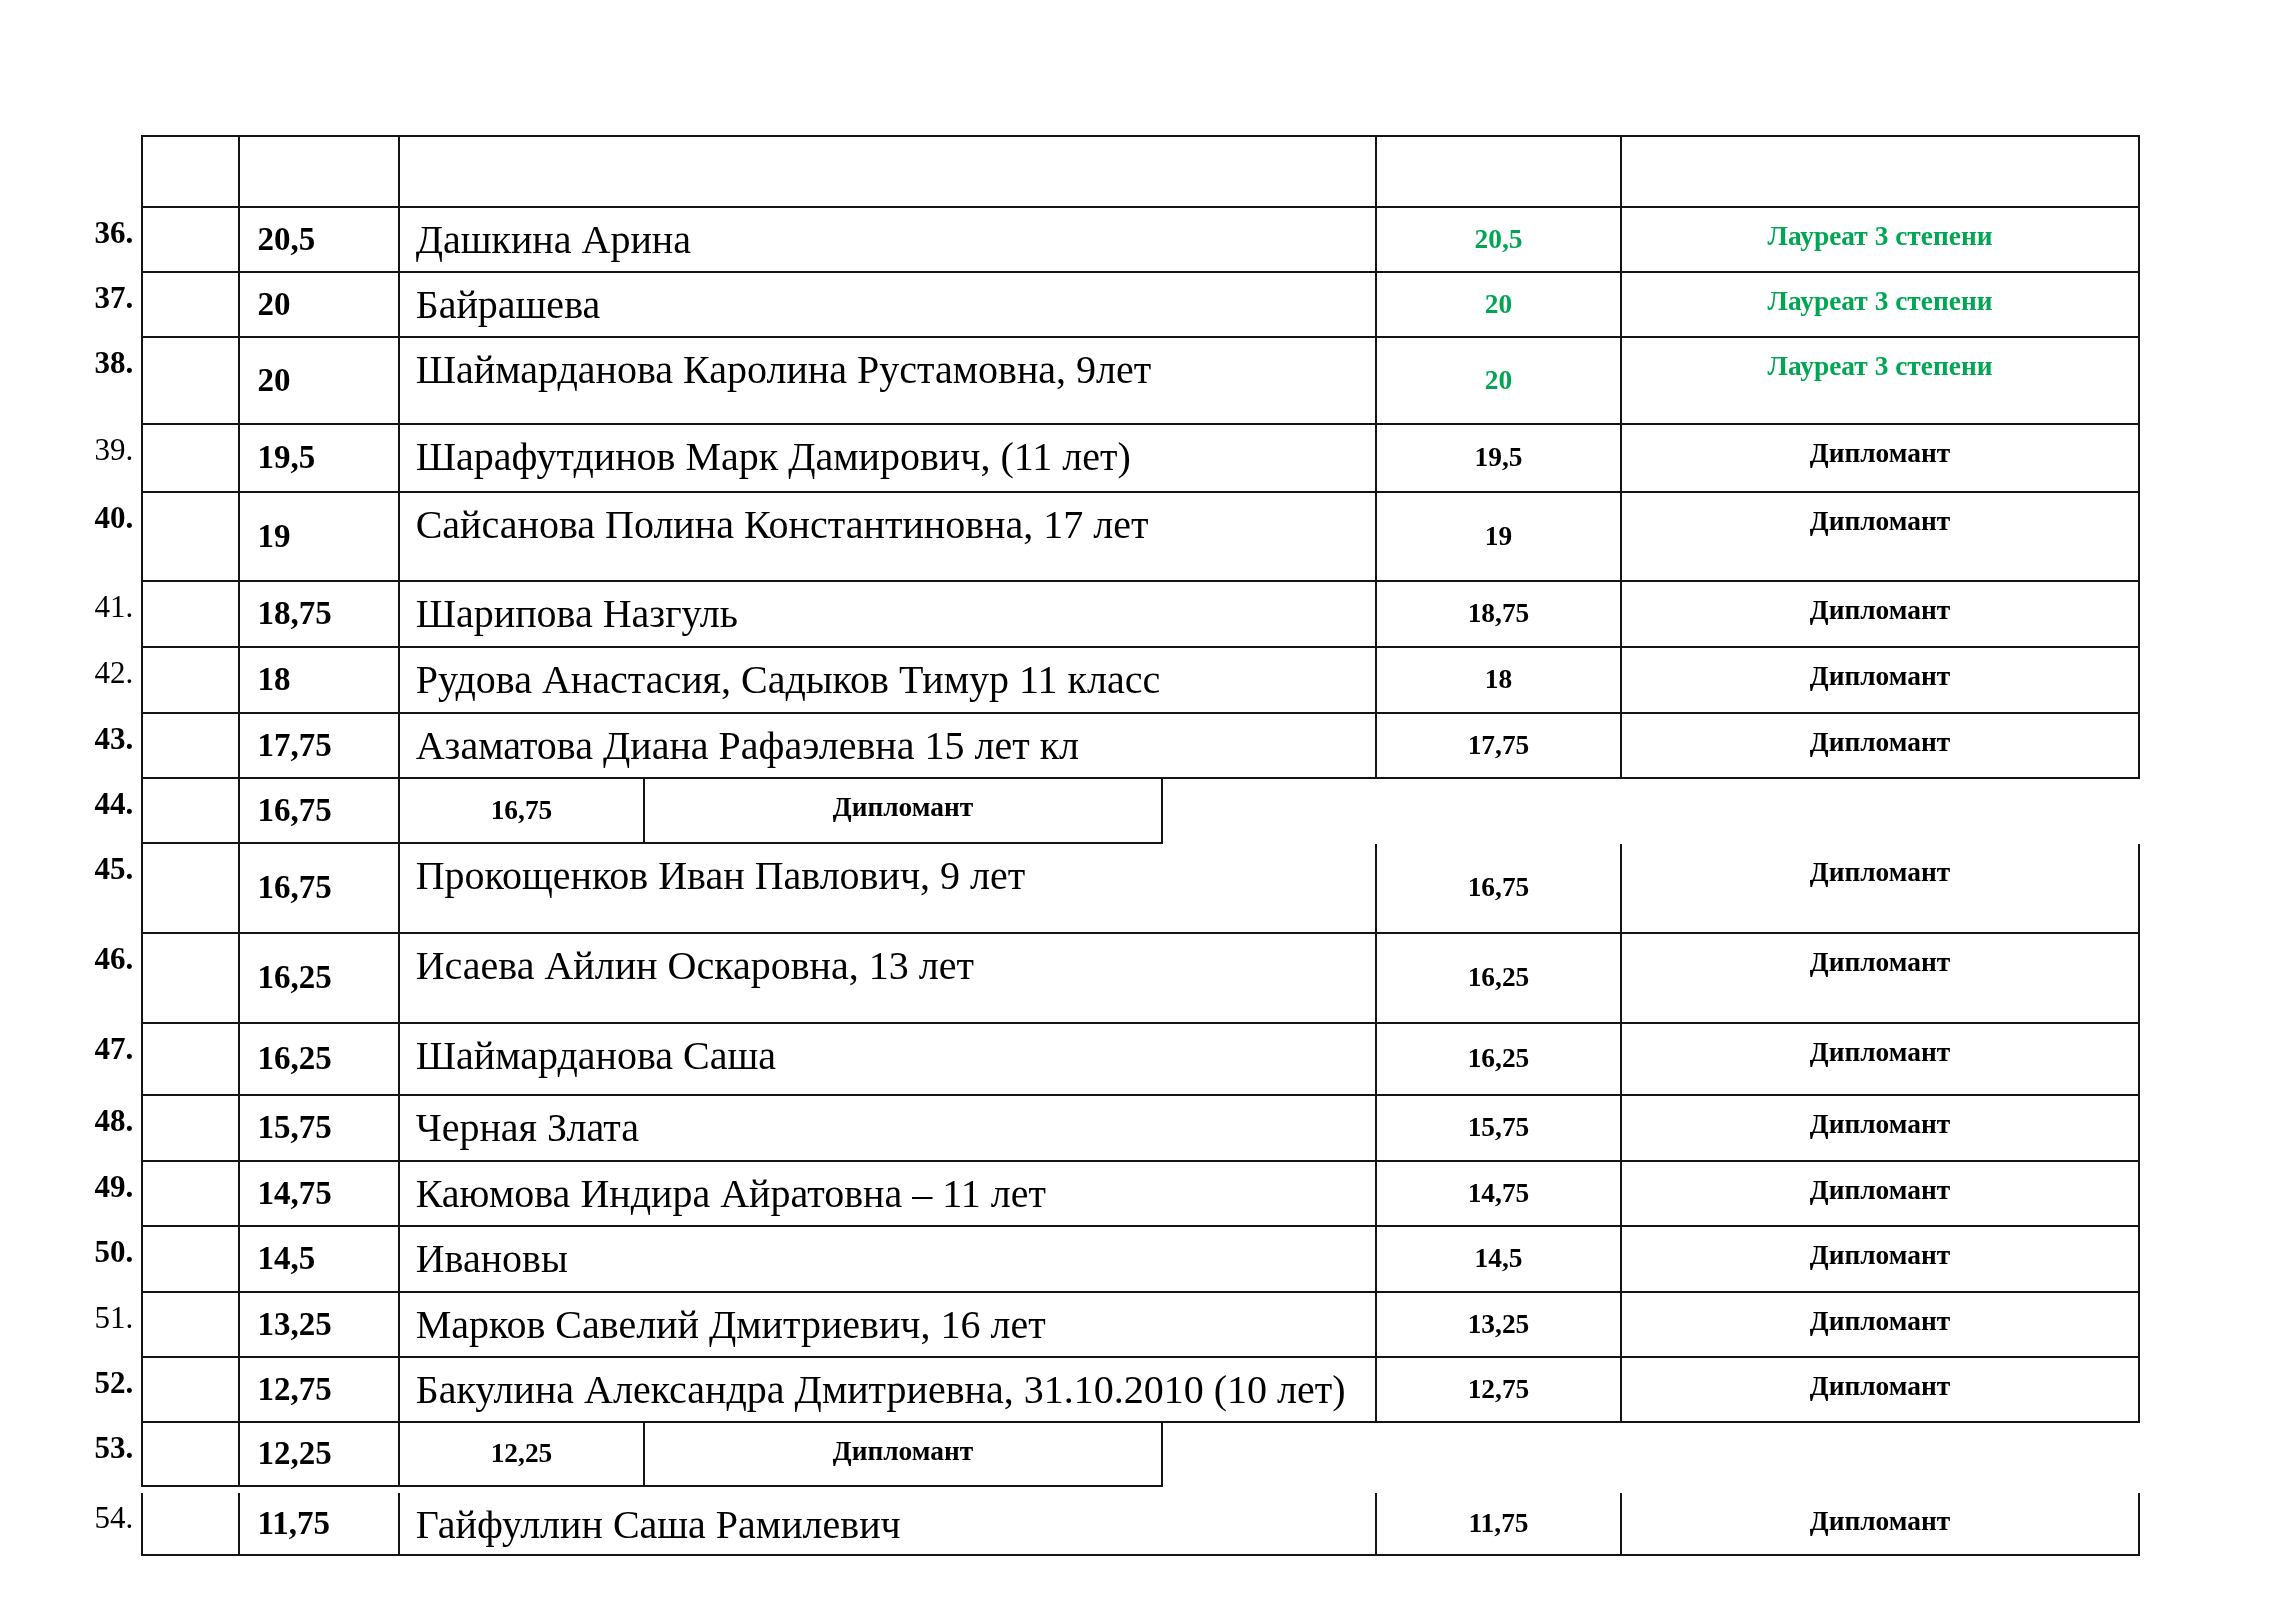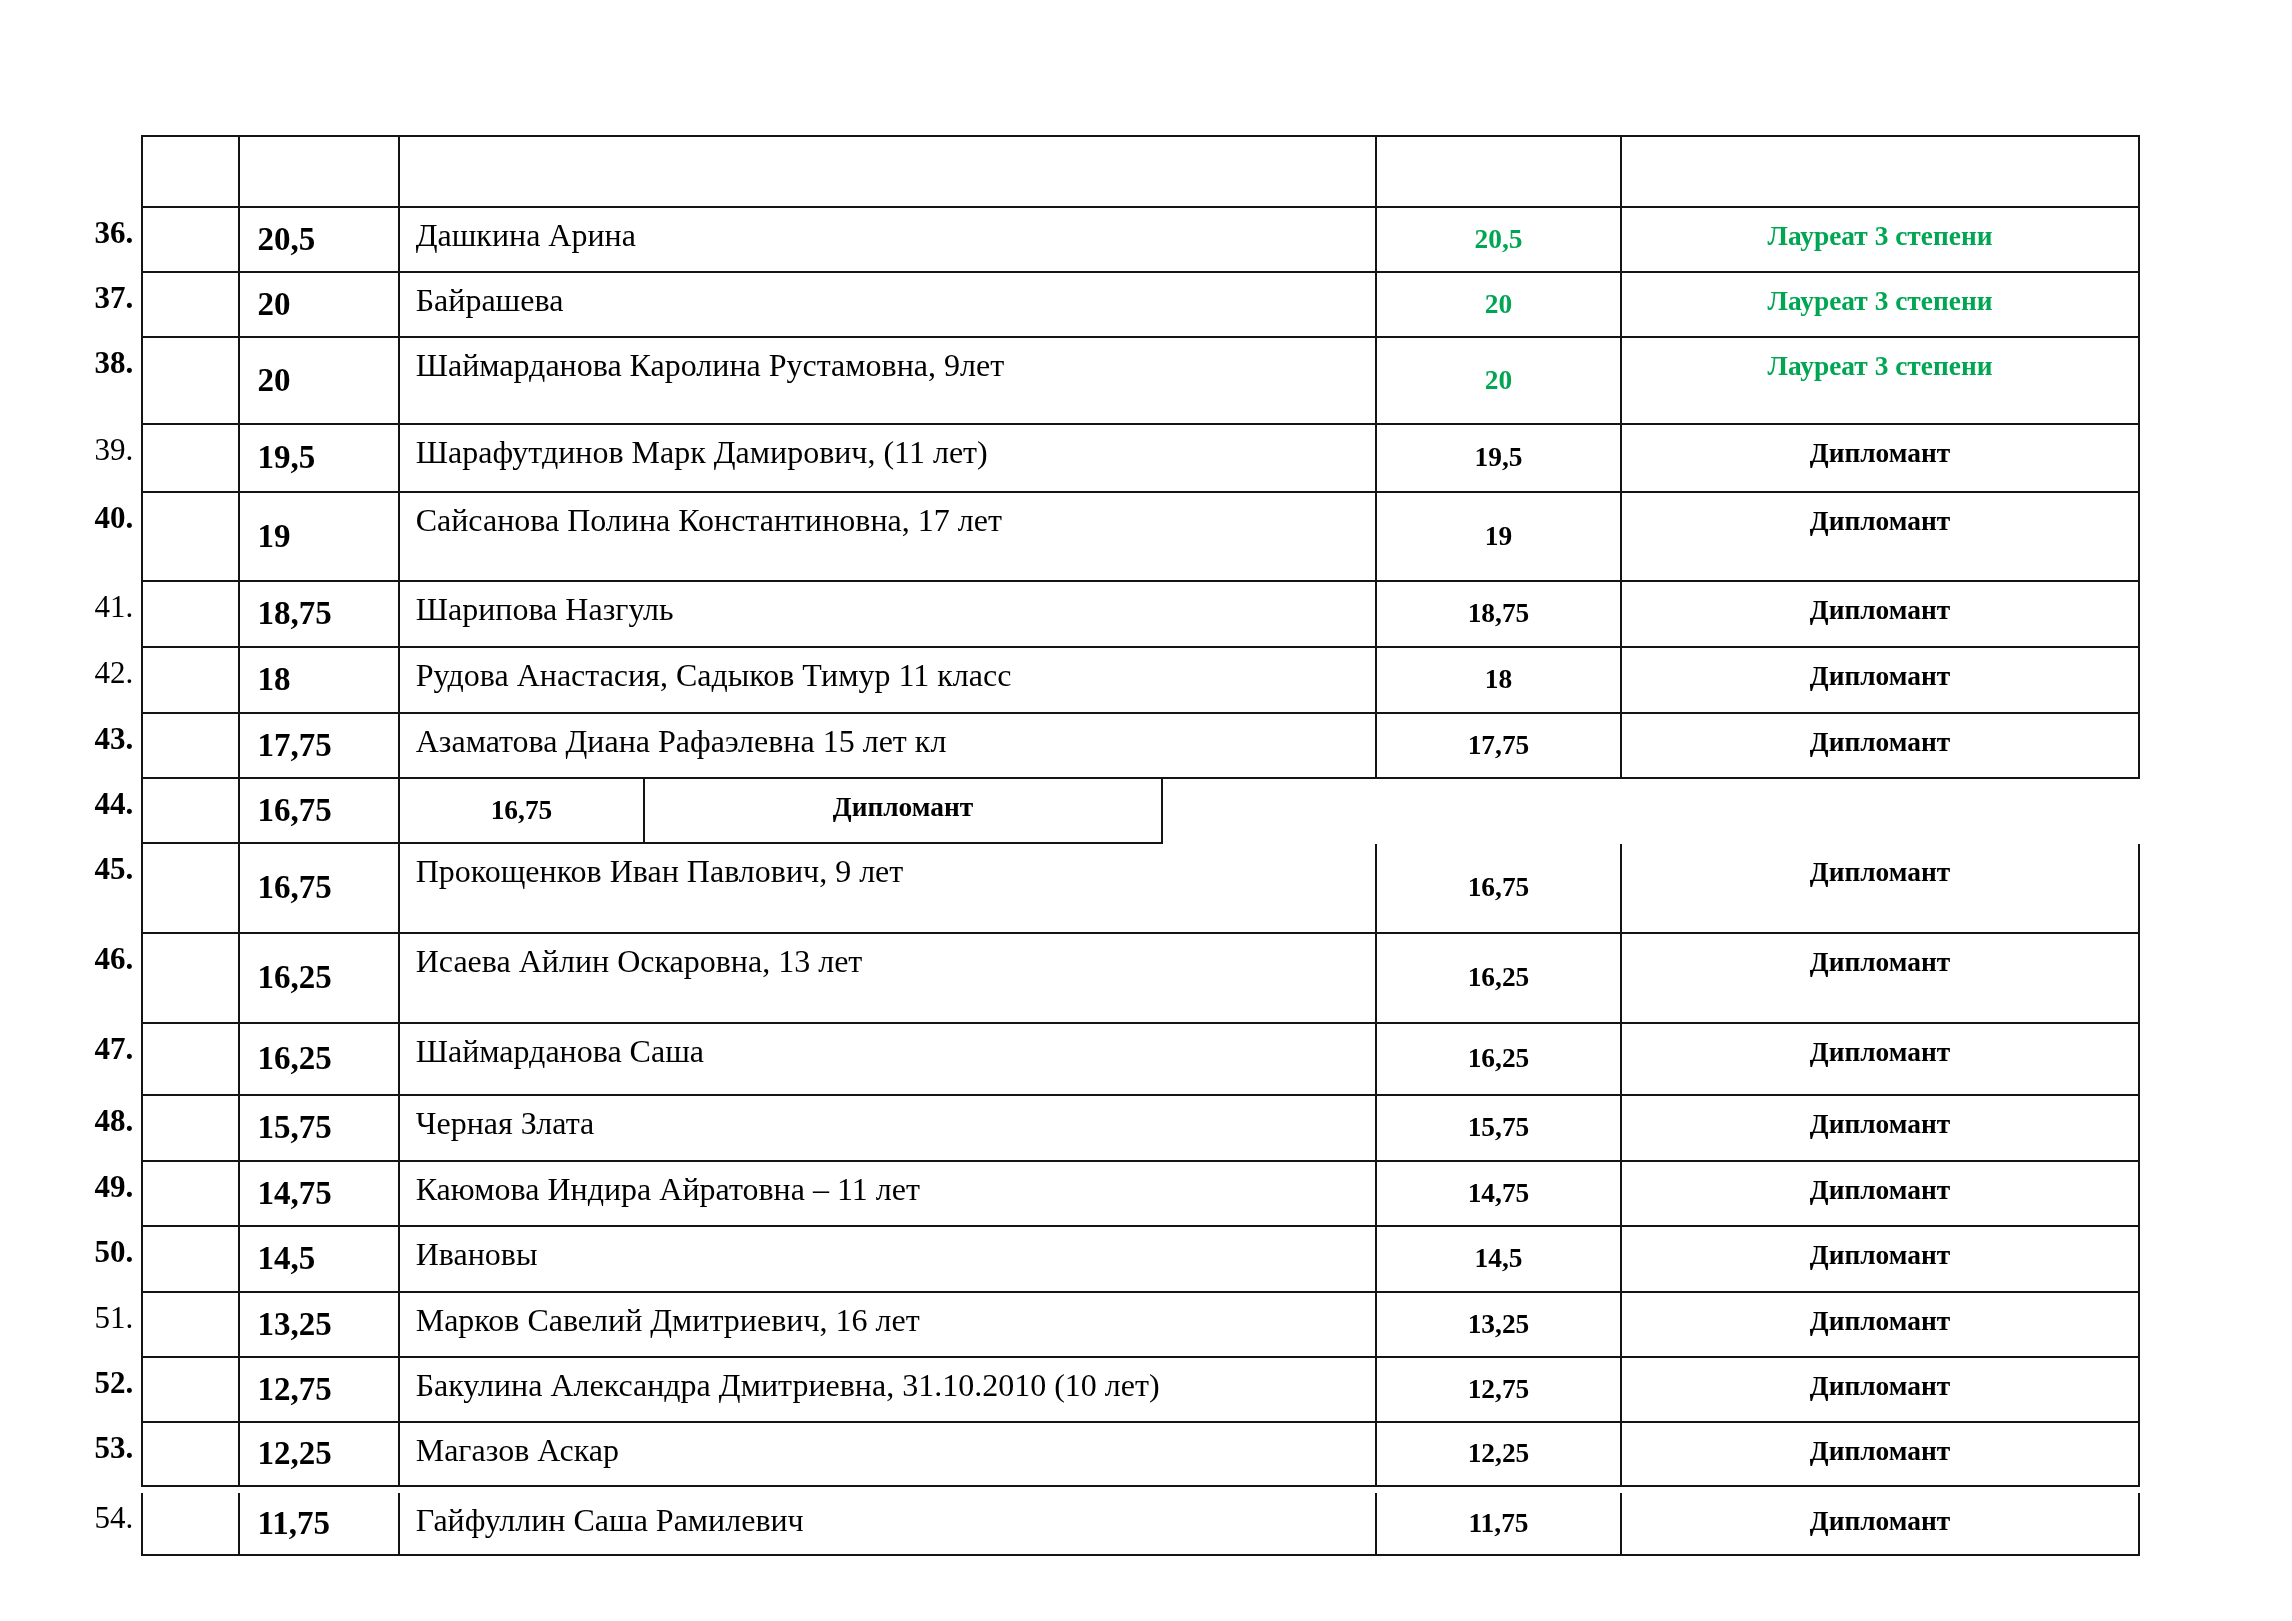--- a/index.html
+++ b/index.html
@@ -38,21 +38,21 @@
   .bd.first { border-left: 2.9px solid #141414; }
   .bd.top   { border-top: 2.9px solid #141414; }
 
   
   .c-num    { width: 102px; justify-content: flex-end; align-items: flex-start;
               padding: 7.8px 7.8px 0 0; font-size: 31px; }
   .c-empty  { width: 99px; }
   .c-score  { width: 160px; align-items: center; justify-content: flex-start;
               padding-left: 17.6px; font-size: 33px; font-weight: bold; }
   .c-name   { width: 977px; align-items: flex-start; justify-content: flex-start;
-              padding: 9.8px 13.7px 0 15.7px; font-size: 32px; }
+              padding: 9.8px 13.7px 0 15.7px; font-size: 40px; }
   .c-score2 { width: 245px; align-items: center; justify-content: center;
               font-size: 27.4px; font-weight: bold; }
   .c-award  { width: 518px; align-items: flex-start; justify-content: center;
               padding-top: 13.7px; font-size: 27.4px; font-weight: bold; }
 
   .b  { font-weight: bold; }
   .rg { font-weight: normal; }
 </style>
 </head>
 <body>
@@ -371,23 +371,20 @@
         </div>
       </div>
       <div class="row" style="height: 64px;">
         <div class="cell c-num b">
           <span>53.</span>
         </div>
         <div class="cell bd first c-empty"></div>
         <div class="cell bd c-score">
           <span>12,25</span>
         </div>
-        <div class="cell bd c-name">
-          <span>Магазов Аскар</span>
-        </div>
         <div class="cell bd c-score2">
           <span>12,25</span>
         </div>
         <div class="cell bd c-award">
           <span>Дипломант</span>
         </div>
       </div>
       <div class="row" style="height: 63px; margin-top: 6px;">
         <div class="cell c-num rg">
           <span>54.</span>

